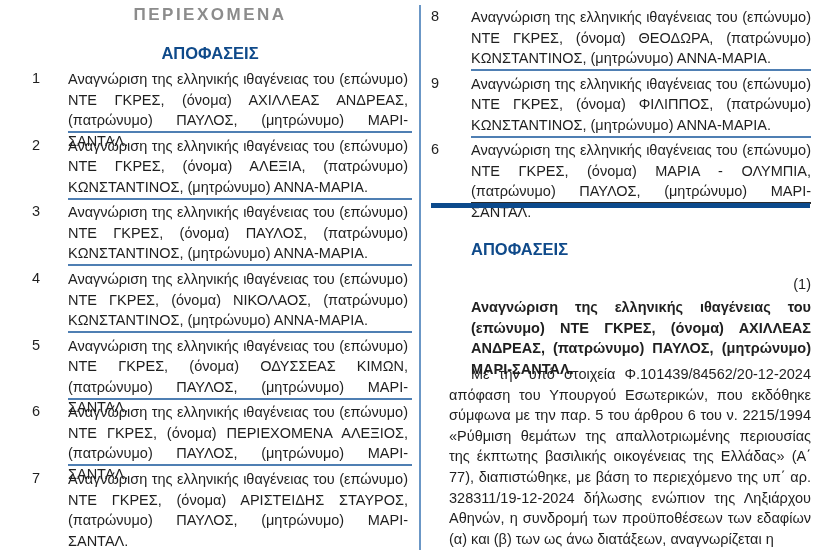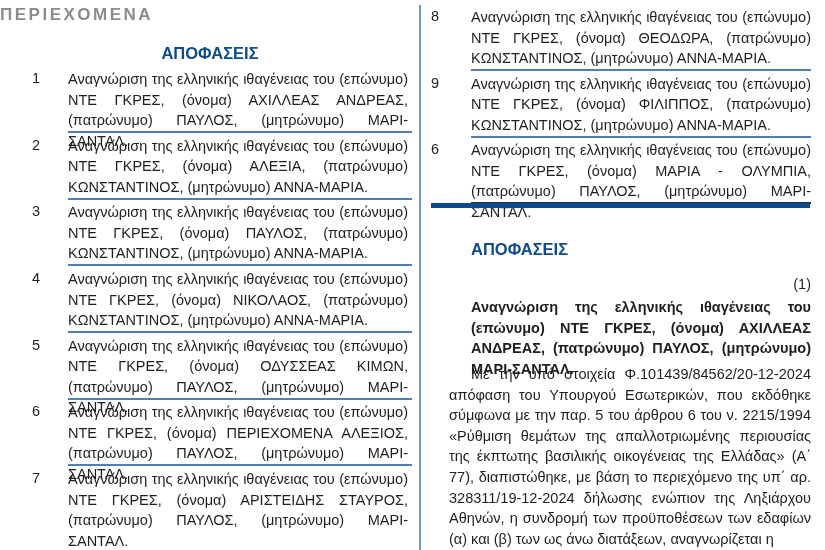--- a/index.html
+++ b/index.html
@@ -26,21 +26,21 @@
     left: 0;
     top: 0;
     width: 412px;
     height: 550px;
   }
   .toc-title {
     position: absolute;
     left: 0;
     width: 420px;
     top: 5px;
-    text-align: left;
+    text-align: center;
     font-weight: bold;
     font-size: 17px;
     letter-spacing: 2.5px;
     color: #8c8c8c;
   }
   .toc-sub {
     position: absolute;
     left: 0;
     width: 420px;
     top: 44px;

